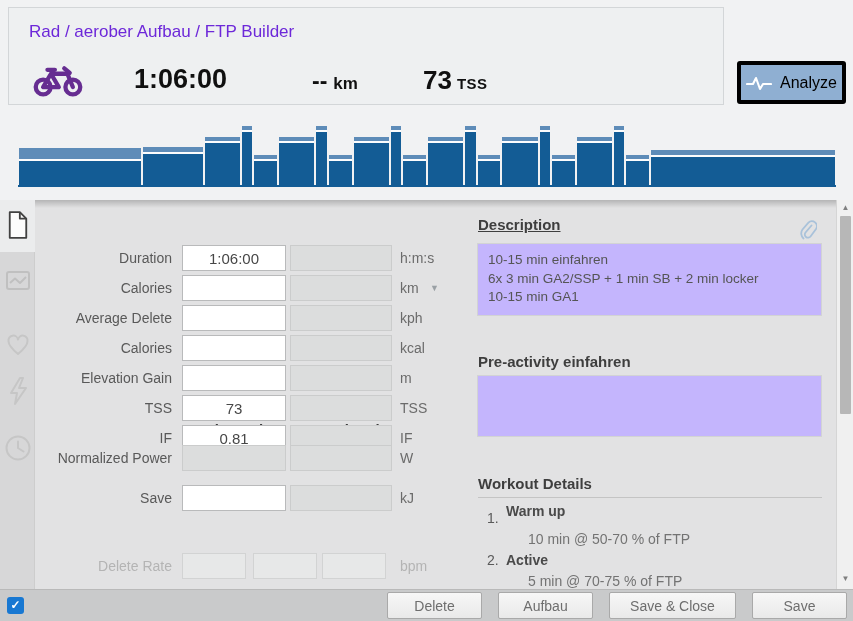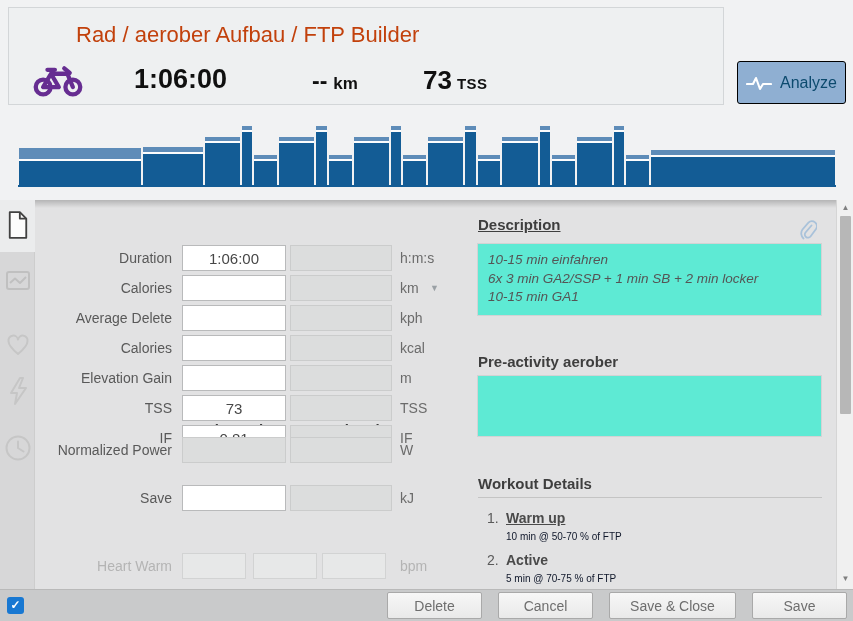--- a/index.html
+++ b/index.html
@@ -3,36 +3,36 @@
 <meta charset="utf-8">
 <style>
   * { box-sizing: border-box; margin: 0; padding: 0; }
   html,body { width:853px; height:621px; }
   body { font-family: "Liberation Sans", sans-serif; }
   #app { position:relative; width:853px; height:621px; background:#f1f2f3; overflow:hidden; }
 
   
   .header-box { position:absolute; left:8px; top:7px; width:716px; height:98px;
     background:#eef0f1; border:1px solid #d3d6d8; }
-  .hdr-title { position:absolute; left:20px; top:14px; font-size:22px; color:#c2410c;margin-left:47px; }
+  .hdr-title { position:absolute; left:20px; top:14px; font-size:17px; color:#6d28d9; }
   .bike { position:absolute; left:24px; top:53px; }
   .hdr-duration { position:absolute; left:125px; top:56px; font-size:27px; font-weight:bold; color:#101010; }
   .hdr-dist { position:absolute; left:303px; top:60px; color:#101010; }
   .hdr-dist .val { font-size:23px; font-weight:bold; }
   .hdr-dist .unit { font-size:17px; font-weight:bold; margin-left:6px; }
   .hdr-tss { position:absolute; left:414px; top:57px; color:#101010; }
   .hdr-tss .val { font-size:26px; font-weight:bold; }
   .hdr-tss .unit { font-size:15px; font-weight:bold; margin-left:5px; letter-spacing:.5px; }
 
   .btn-upload { position:absolute; left:737px; top:9px; width:109px; height:41px;
     background:#f4f4f4; border:1px solid #dcdddd; border-radius:3px;
     color:#c9cccf; font-size:16px; display:flex; align-items:center; justify-content:center; gap:9px; }
   .btn-analyze { position:absolute; left:737px; top:61px; width:109px; height:43px;
-    background:#8fafd2; border:1px solid #000000; border-radius:3px;
-    color:#0c4a6e; font-size:16px; display:flex; align-items:center; justify-content:center; gap:8px; cursor:pointer; }
+    background:#8fafd2; border:4px solid #000000; border-radius:3px;
+    color:#000000; font-size:16px; display:flex; align-items:center; justify-content:center; gap:8px; cursor:pointer; }
 
   
   .chart { position:absolute; left:18px; top:117px; width:818px; height:70px; }
   .chart .axis { position:absolute; left:0; bottom:0; width:100%; height:2px; background:#135c95; }
   .chart .bar { position:absolute; bottom:2px; background:#5e8cb8; }
   .chart .bar .dark { position:absolute; left:0; bottom:0; width:100%; background:#135c95;
     border-top:2px solid #fbfcfd; }
 
   
   .main { position:absolute; left:0; top:200px; width:853px; height:389px; background:#e2e2e3; }
@@ -57,26 +57,26 @@
   .finput.completed { left:290px; width:102px; }
   .finput:disabled, .finput.off { background:#dcdddd; border:1px solid #cbcccc; }
   .funit { position:absolute; left:400px; font-size:14px; color:#6b6b6b; line-height:26px; white-space:nowrap; }
   .fdrop { position:absolute; left:430px; top:8px; font-size:9px; color:#9aa0a5; }
   .hr-row .flabel, .hr-row .funit { color:#b4b4b4; }
   .hr-input { position:absolute; top:0; height:26px; width:64px; background:#e7e8e8;
     border:1px solid #d2d3d3; }
 
   
   .rp-title { position:absolute; font-size:15px; font-weight:bold; color:#3e3e3e; }
-  .box { position:absolute; background:#5eead4; border:1px solid #d2d3d4;font-style:italic; }
+  .box { position:absolute; background:#c4b5fd; border:1px solid #d2d3d4; }
   .desc-text { padding:7px 10px; font-size:13.5px; color:#555555; line-height:1.38; }
   .wd-rule { position:absolute; left:478px; top:497px; width:344px; height:1px; background:#c4c4c4; }
   .wd-item-num { position:absolute; left:487px; width:16px; font-size:14px; color:#5a5a5a; }
   .wd-item-name { position:absolute; left:506px; font-size:14px; font-weight:bold; color:#4a4a4a; }
-  .wd-item-detail { position:absolute; left:506px; font-size:10px; color:#0f172a; white-space:nowrap; }
+  .wd-item-detail { position:absolute; left:528px; font-size:14px; color:#737373; white-space:nowrap; }
 
   
   .vscroll { position:absolute; left:836px; top:0px; width:17px; height:389px;
     background:#f0f0f0; border-left:1px solid #d5d5d5; }
   .vthumb { position:absolute; left:3px; top:16px; width:11px; height:198px; background:#b7b7b7; border-radius:1px; }
   .varrow { position:absolute; left:0; width:17px; text-align:center; font-size:8px; color:#7f7f7f; }
 
   
   .bottom-bar { position:absolute; left:0; top:589px; width:853px; height:32px;
     background:#c9cacb; border-top:1px solid #b9b9b9; }
@@ -270,80 +270,80 @@
           <input class="finput planned" value="73" style="">
           <input class="finput completed off" disabled="" style="">
           <div class="funit">TSS</div>
         </div>
         <div class="frow" style="top: 225px; width: 450px;">
           <div class="flabel">IF</div>
           <input class="finput planned" value="0.81" style="">
           <input class="finput completed off" disabled="" style="">
           <div class="funit">IF</div>
         </div>
-        <div class="frow" style="top: 237px; width: 450px;">
+        <div class="frow" style="top: 245px; width: 450px;">
           <div class="flabel">Normalized Power</div>
           <input class="finput planned off" disabled="" value="" style="">
           <input class="finput completed off" disabled="" style="">
           <div class="funit">W</div>
         </div>
         <div class="frow" style="top: 285px; width: 450px;">
           <div class="flabel">Save</div>
           <input class="finput planned" value="" style="">
           <input class="finput completed off" disabled="" style="">
           <div class="funit">kJ</div>
         </div>
       </div>
 
     <div class="frow hr-row" style="top:353px; width:440px;">
-      <div class="flabel">Heart Warm</div>
+      <div class="flabel">Delete Rate</div>
       <div class="hr-input" style="left:182px;"></div>
       <div class="hr-input" style="left:253px;"></div>
       <div class="hr-input" style="left:322px;"></div>
       <div class="funit">bpm</div>
     </div>
 
     <div class="rp-title" style="left:478px; top:16px;text-decoration:underline;">Description</div>
     <div style="position:absolute; left:799px; top:20px;">
       <svg width="18" height="22" viewBox="0 0 18 22" fill="none" stroke="#a9c2da" stroke-width="1.8" stroke-linecap="round">
         <path d="M12.5 5.5 L6.5 12.5 a3.2 3.2 0 0 0 5 4 L17 9 a5 5 0 0 0 -7.6 -6.4 L3.5 9.5 a6.8 6.8 0 0 0 1 9"></path>
       </svg>
     </div>
     <div class="box" style="left:477px; top:43px; width:345px; height:73px;">
       <div class="desc-text">
           <div>10-15 min einfahren</div>
           <div>6x 3 min GA2/SSP + 1 min SB + 2 min locker</div>
           <div>10-15 min GA1</div>
         </div>
     </div>
 
-    <div class="rp-title" style="left:478px; top:153px;">Pre-activity aerober</div>
+    <div class="rp-title" style="left:478px; top:153px;">Pre-activity einfahren</div>
     <div class="box" style="left:477px; top:175px; width:345px; height:62px;"></div>
 
     <div class="rp-title" style="left:478px; top:275px;">Workout Details</div>
     <div class="wd-rule" style="top:297px;"></div>
     <div>
         <div class="wd-item-num" style="top: 310px;">1.</div>
-        <div class="wd-item-name" style="top: 310px; text-decoration: underline;">Warm up</div>
+        <div class="wd-item-name" style="top: 303px;">Warm up</div>
         <div class="wd-item-detail" style="top: 331px;">10 min @ 50-70 % of FTP</div>
         <div class="wd-item-num" style="top: 352px;">2.</div>
         <div class="wd-item-name" style="top: 352px;">Active</div>
         <div class="wd-item-detail" style="top: 373px;">5 min @ 70-75 % of FTP</div>
       </div>
 
     <div class="vscroll">
       <div class="varrow" style="top:3px;">▲</div>
       <div class="vthumb"></div>
       <div class="varrow" style="top:374px;">▼</div>
     </div>
   </div>
 
   <div class="bottom-bar">
     <div class="chk">✓</div>
     <div class="btn-row">
       <button class="bbtn">Delete</button>
-      <button class="bbtn">Cancel</button>
+      <button class="bbtn">Aufbau</button>
       <button class="bbtn wide">Save &amp; Close</button>
       <button class="bbtn">Save</button>
     </div>
   </div>
 
 </div>
 
 </body></html>

